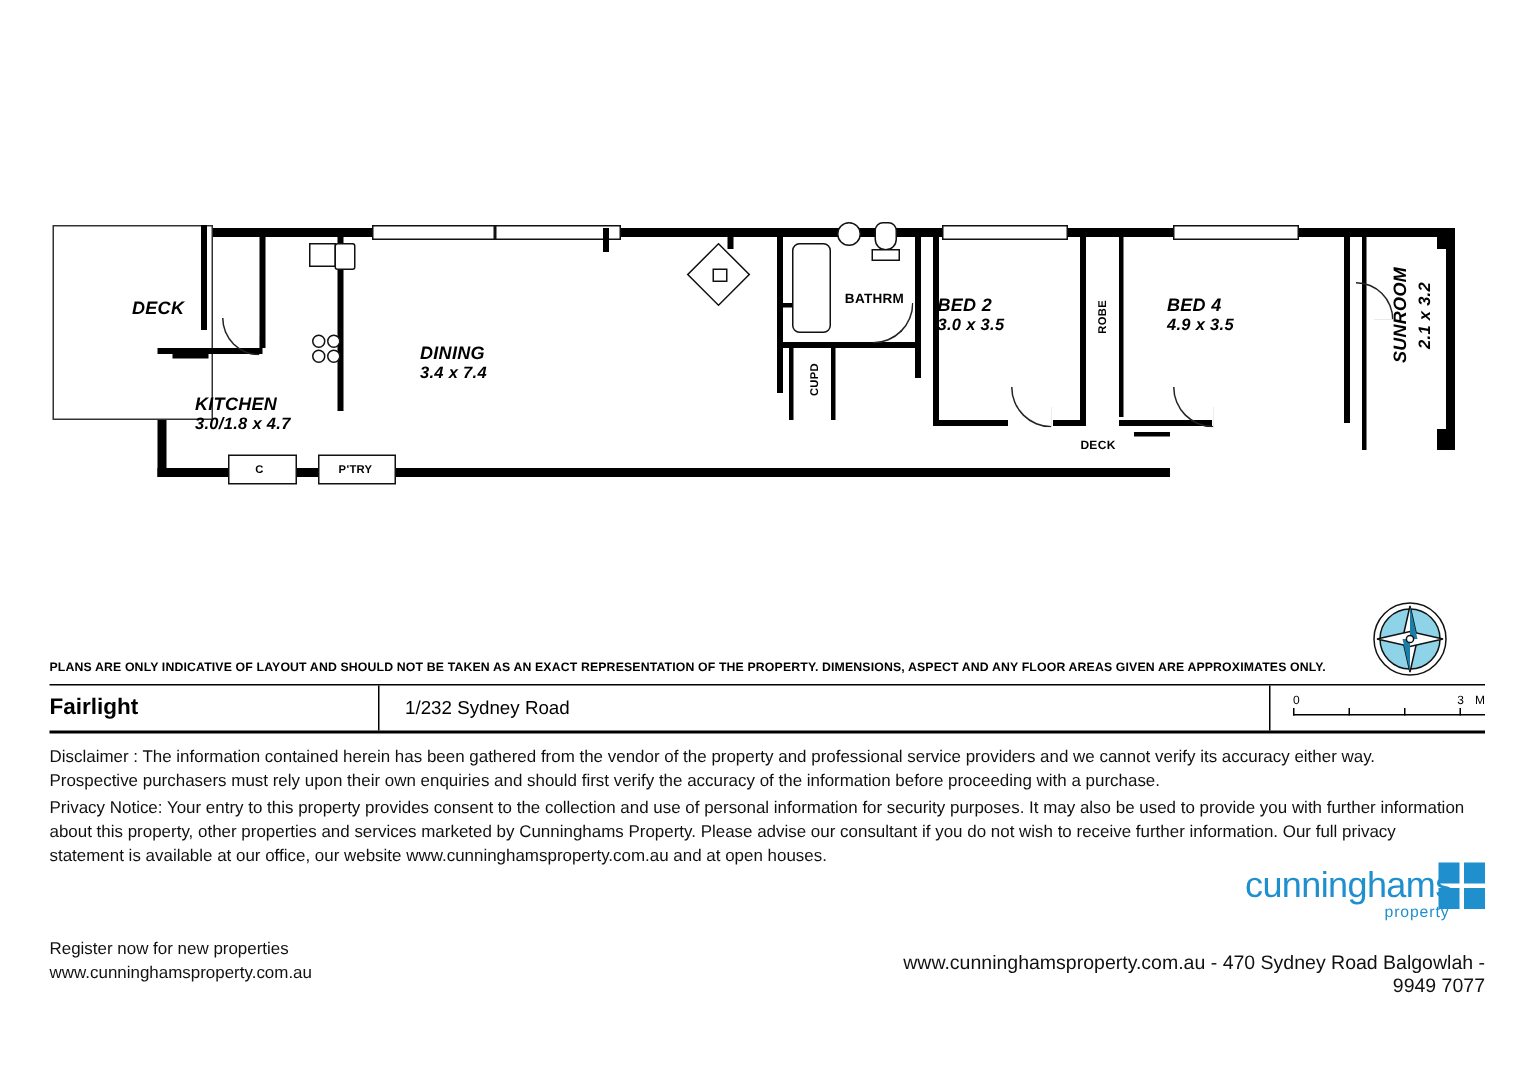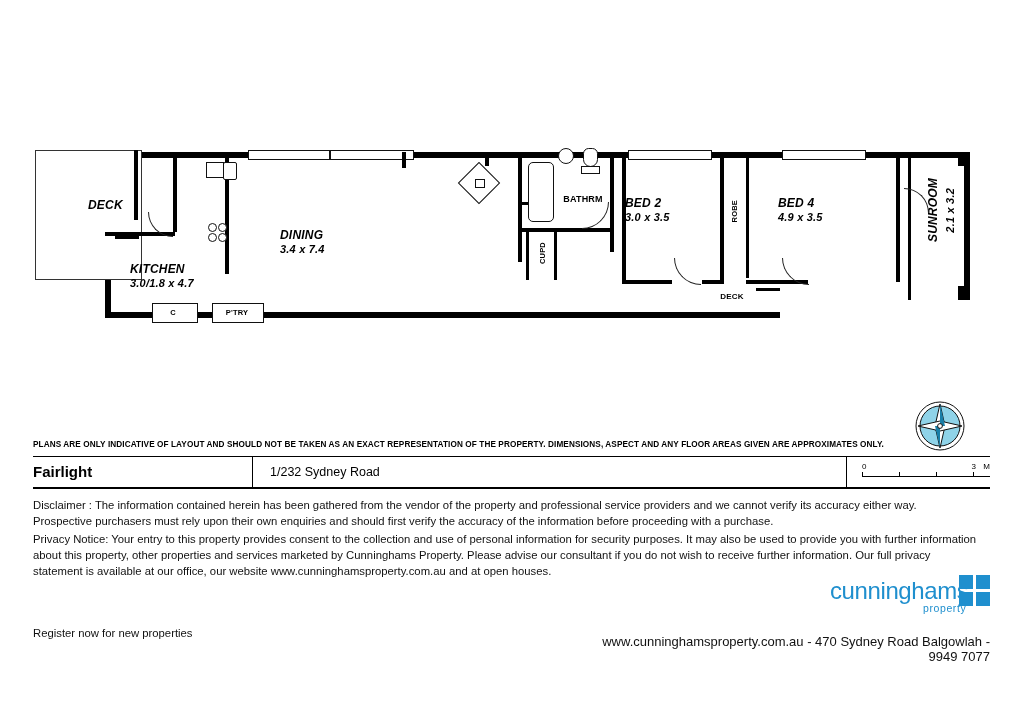--- a/index.html
+++ b/index.html
@@ -327,20 +327,21 @@
     <div class="tick" style="left:37px;"></div>
     <div class="tick" style="left:74px;"></div>
     <div class="tick" style="left:111px;"></div>
   </div>
 
   <div class="para" id="disclaimer">Disclaimer : The information contained herein has been gathered from the vendor of the property and professional service providers and we cannot verify its accuracy either way. Prospective purchasers must rely upon their own enquiries and should first verify the accuracy of the information before proceeding with a purchase.</div>
   <div class="para" id="privacy">Privacy Notice: Your entry to this property provides consent to the collection and use of personal information for security purposes. It may also be used to provide you with further information about this property, other properties and services marketed by Cunninghams Property.  Please advise our consultant if you do not wish to receive further information. Our full privacy statement is available at our office, our website www.cunninghamsproperty.com.au and at open houses.</div>
 
   <div class="para" id="register">
     <div>Register now for new properties</div>
+    <div>www.cunninghamsproperty.com.au</div>
   </div>
 
   <div id="logo">
     <div class="word">cunninghams</div>
     <div class="sub">property</div>
     <div class="mark">
       <i style="left:0; top:0; width:14px; height:14px;"></i>
       <i style="left:17px; top:0; width:14px; height:14px;"></i>
       <i style="left:0; top:17px; width:14px; height:14px;"></i>
       <i style="left:17px; top:17px; width:14px; height:14px;"></i>

